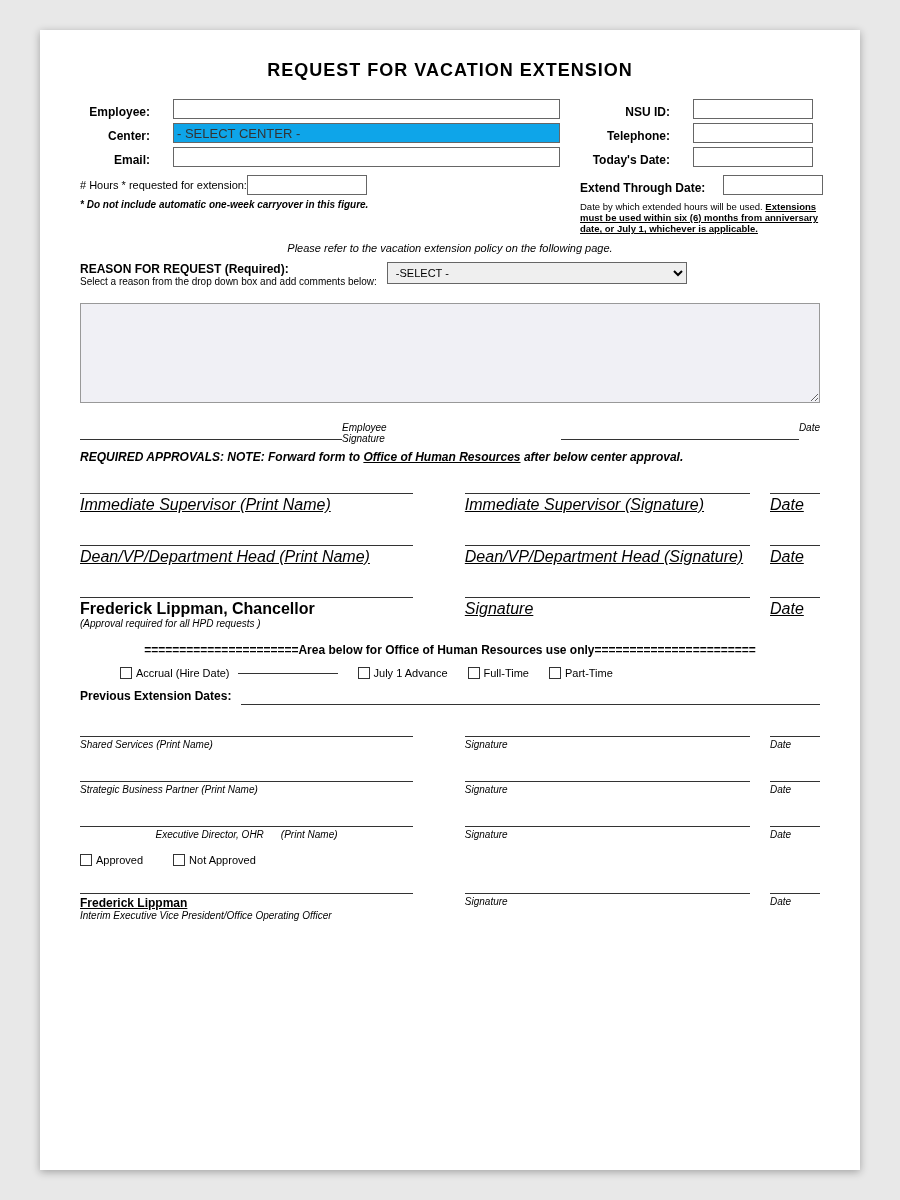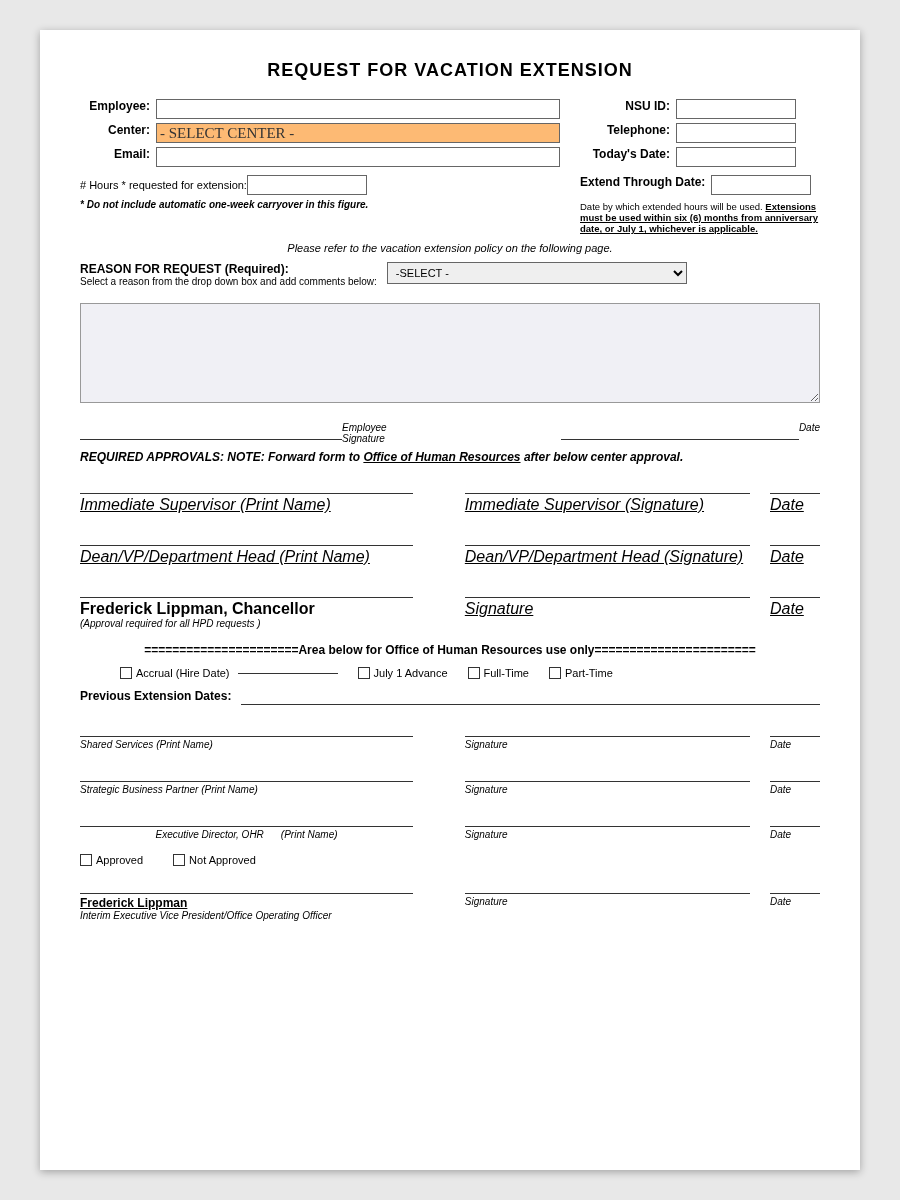--- a/index.html
+++ b/index.html
@@ -22,22 +22,22 @@
     }
     .title {
       text-align: center;
       font-size: 18px;
       font-weight: bold;
       margin-bottom: 18px;
       letter-spacing: 1px;
     }
     .form-row {
       display: flex;
-      align-items: flex-start;
-      gap: 6px;
+      align-items: flex-end;
+      gap: 23px;
       margin-bottom: 4px;
     }
     .form-label {
       font-weight: bold;
       white-space: nowrap;
       min-width: 70px;
       text-align: right;
     }
     .form-label-left {
       font-weight: bold;
@@ -58,24 +58,23 @@
       width: 120px;
       padding: 1px 3px;
       font-size: 11px;
       background: #fff;
     }
     .select-input {
       border: 1px solid #666;
       height: 20px;
       flex: 1;
       padding: 1px 3px;
-      font-size: 15px;
-      background: #fdba74;
+      font-size: 13px;
+      background: #0ea5e9;
       color: #333;
-      font-family: Liberation Serif, serif;
     }
 
     .hours-row {
       display: flex;
       align-items: center;
       margin-bottom: 4px;
     }
     .hours-label {
       font-size: 11px;
     }

